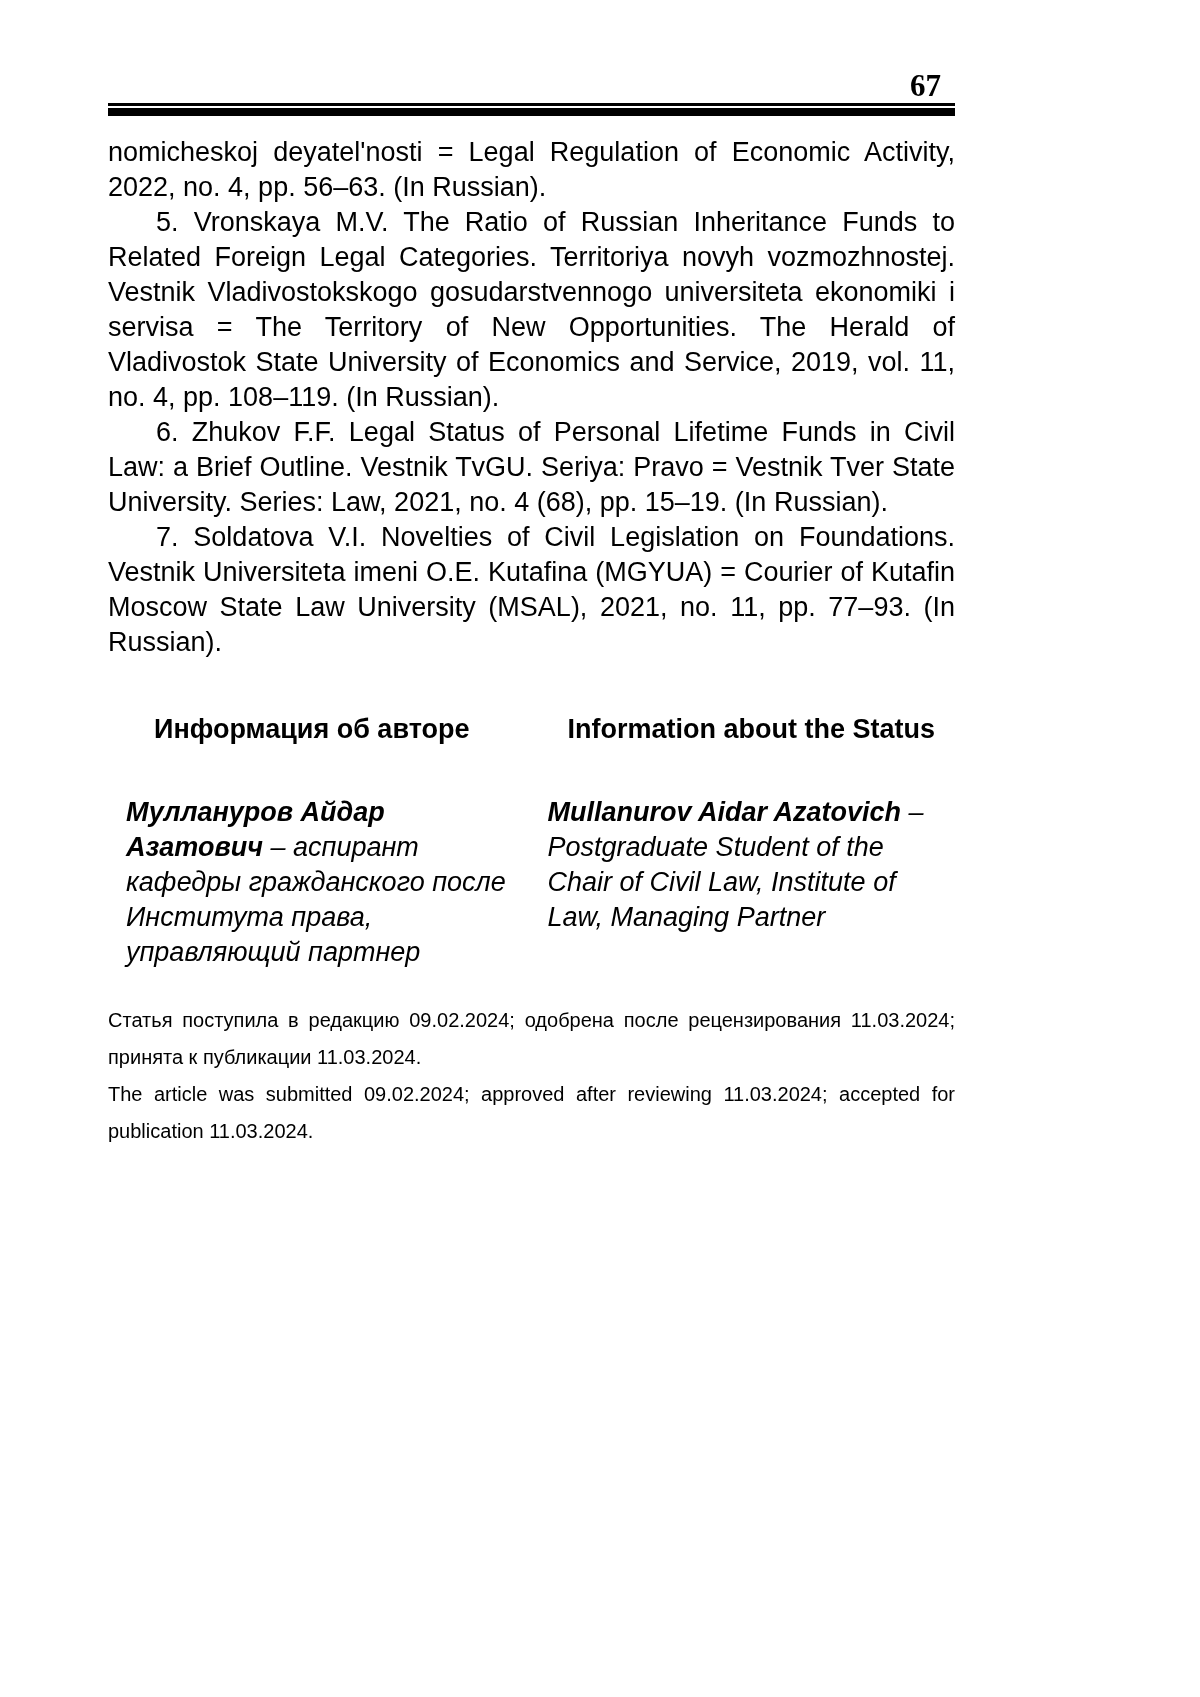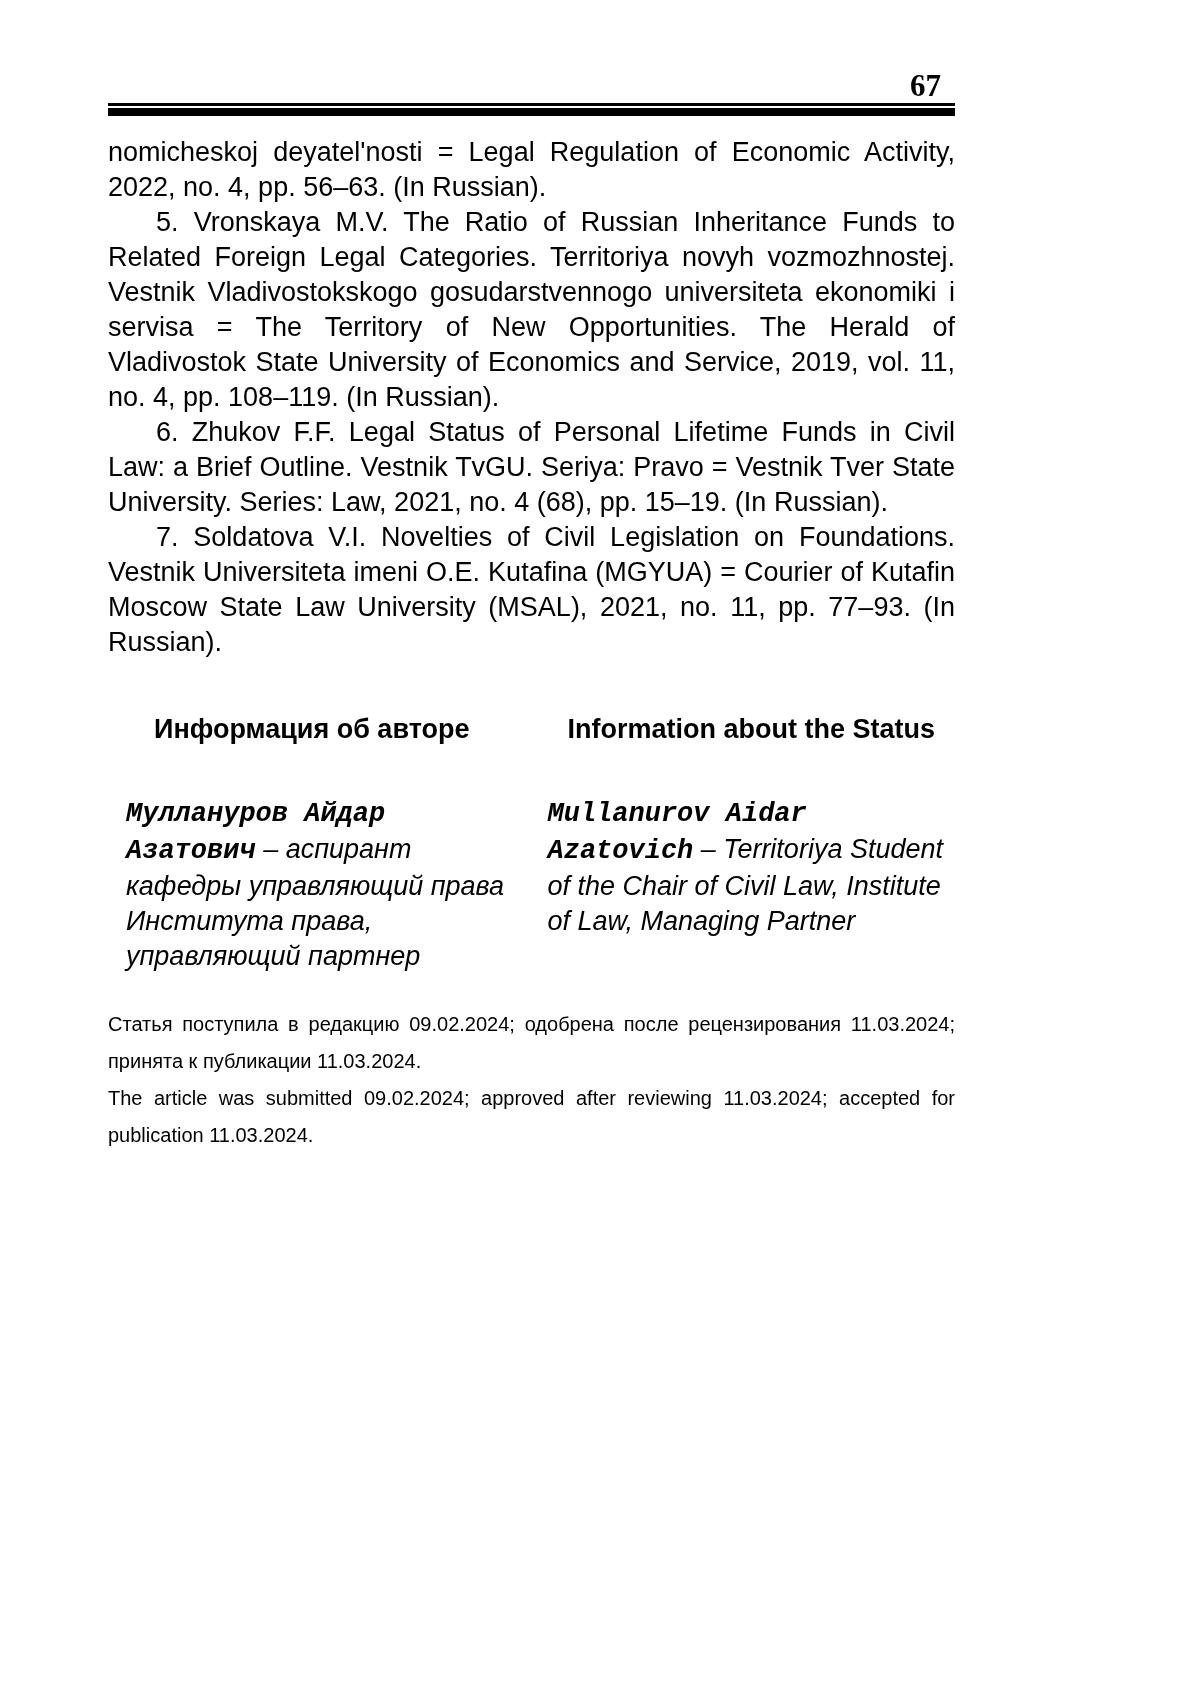--- a/index.html
+++ b/index.html
@@ -50,21 +50,21 @@
     font-weight: 700;
     text-align: center;
   }
   .author {
     margin: 0;
     font-size: 27px;
     line-height: 35px;
     font-style: italic;
     text-align: left;
   }
-  .author .name { font-weight: 700; font-family: Liberation Mono, monospace; }
+  .author .name { font-weight: 700; }
   .cell-ru .author { padding-left: 18px; }
 
   .submission-block { margin-top: 32px; }
   .submission {
     margin: 0;
     font-size: 20px;
     line-height: 37px;
     text-align: justify;
   }
 </style>
@@ -87,25 +87,25 @@
     <p class="ref indent"><span>5. Vronskaya M.V. The Ratio of Russian Inheritance Funds to Related Foreign Legal Categories. Territoriya novyh vozmozhnostej. </span><span class="it">Vestnik Vladivostokskogo go­sudarstvennogo universiteta ekonomiki i servisa = The Territory of New Opportun­ities. The Herald of Vladivostok State University of Economics and Service,</span><span> 2019, vol. 11, no. 4, pp. 108–119. (In Russian).</span></p>
 
     <p class="ref indent"><span>6. Zhukov F.F. Legal Status of Personal Lifetime Funds in Civil Law: a Brief Outline. </span><span class="it">Vestnik TvGU. Seriya: Pravo = Vestnik Tver State University. Series: Law,</span><span> 2021, no. 4 (68), pp. 15–19. (In Russian).</span></p>
 
     <p class="ref indent"><span>7. Soldatova V.I. Novelties of Civil Legislation on Foundations. </span><span class="it">Vestnik Un­iversiteta imeni O.E. Kutafina (MGYUA) = Courier of Kutafin Moscow State Law University (MSAL),</span><span> 2021, no. 11, pp. 77–93. (In Russian).</span></p>
   </section>
 
   <section class="authors">
     <div class="cell-ru">
       <h3>Информация об авторе</h3>
-      <p class="author"><span class="name">Муллануров Айдар Азатович</span> <span>– аспирант кафедры управляющий права Института права, управляющий партнер</span></p>
+      <p class="author"><span class="name">Муллануров Айдар Азатович</span> <span>– аспирант кафедры гражданского после Института права, управляющий партнер</span></p>
     </div>
     <div class="cell-en">
       <h3>Information about the Status</h3>
-      <p class="author"><span class="name">Mullanurov Aidar Azatovich</span> <span>– Territoriya Student of the Chair of Civil Law, Institute of Law, Managing Partner</span></p>
+      <p class="author"><span class="name">Mullanurov Aidar Azatovich</span> <span>– Postgraduate Student of the Chair of Civil Law, Institute of Law, Managing Partner</span></p>
     </div>
   </section>
 
   <section class="submission-block">
     <p class="submission">Статья поступила в редакцию 09.02.2024; одобрена после рецензирования 11.03.2024; принята к публикации 11.03.2024.</p>
     <p class="submission">The article was submitted 09.02.2024; approved after reviewing 11.03.2024; ac­cepted for publication 11.03.2024.</p>
   </section>
 
 </div>
 

